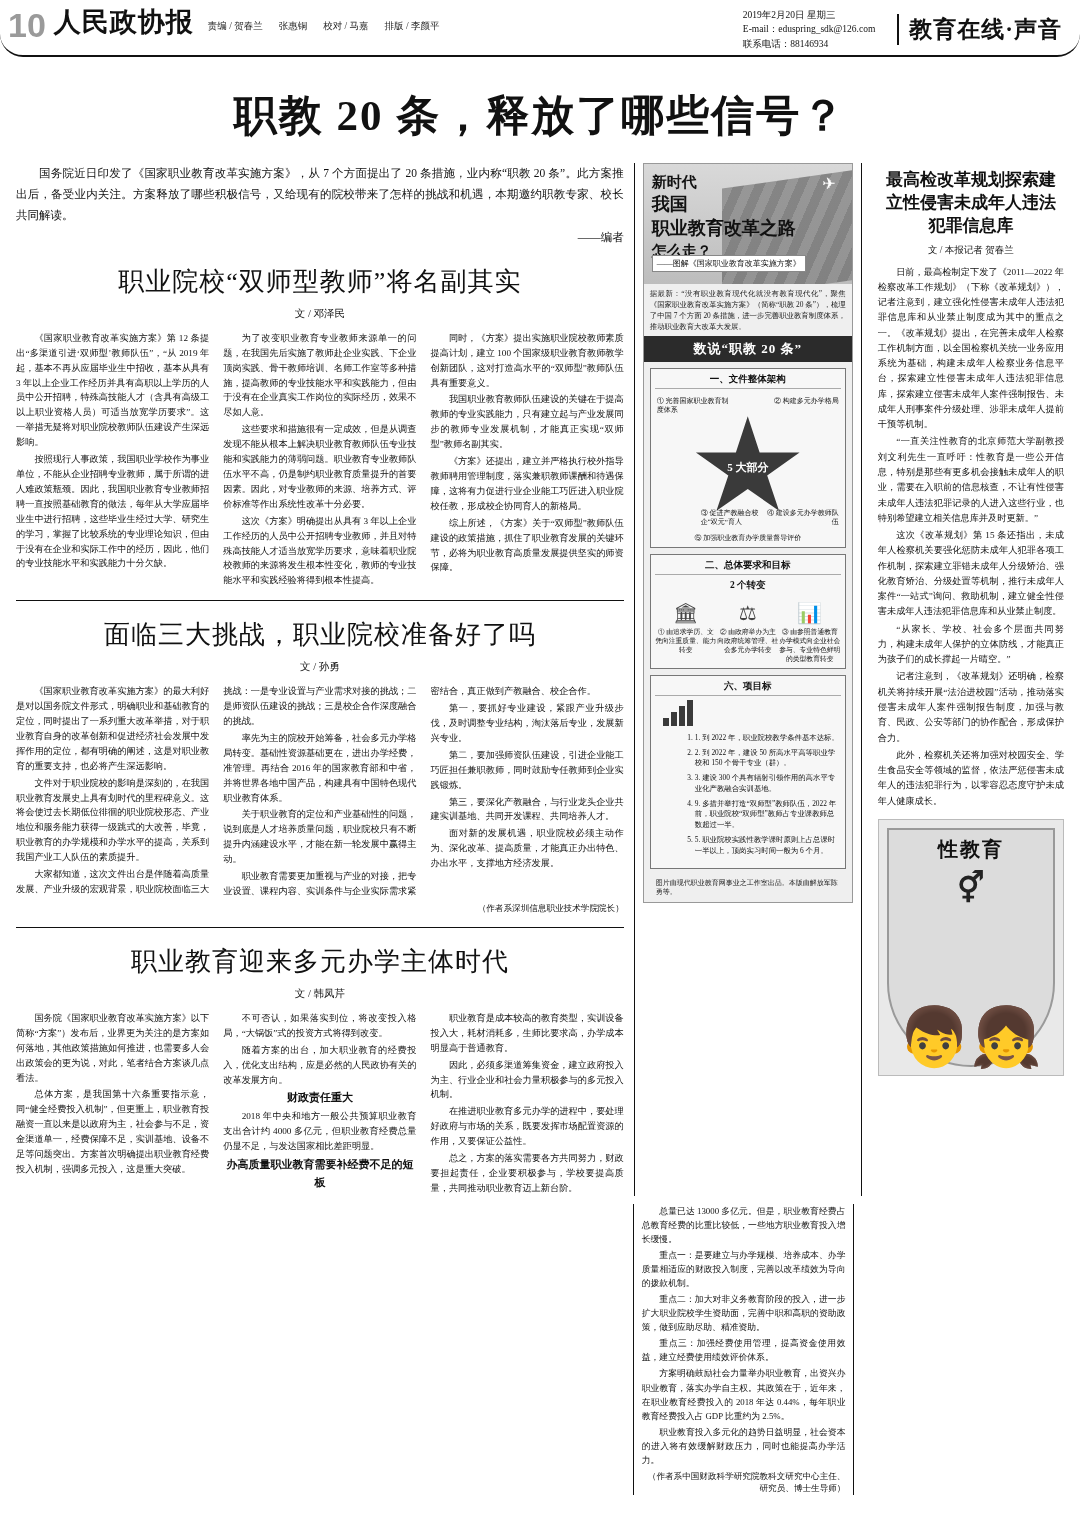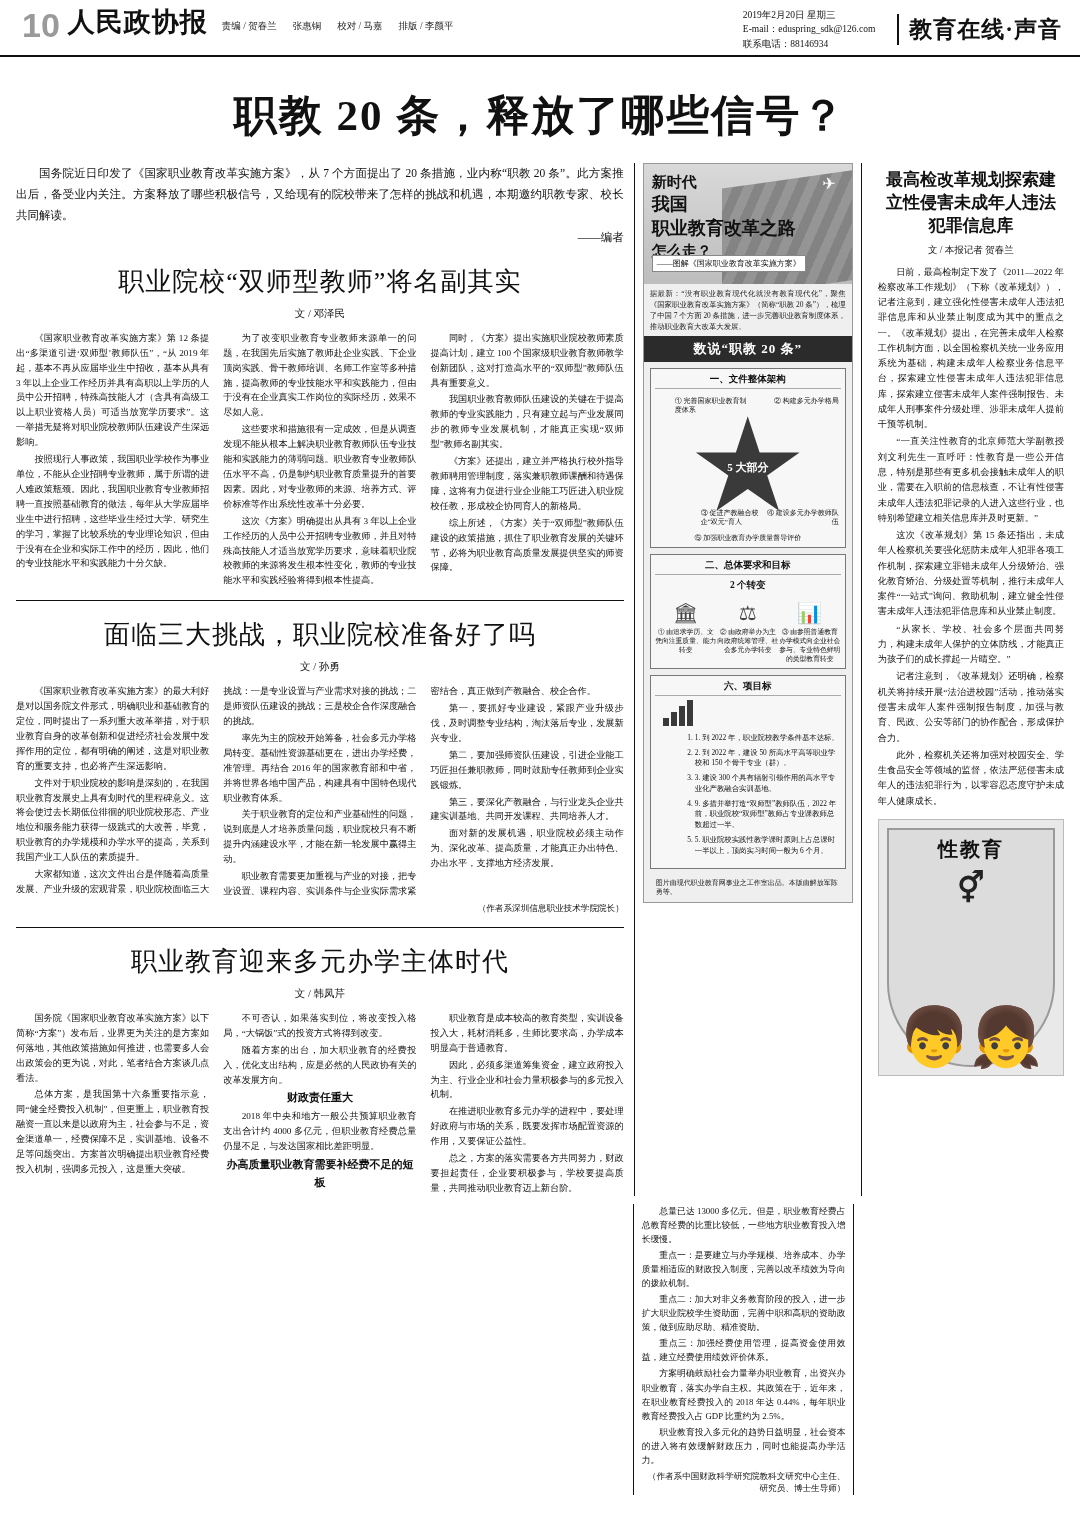--- a/index.html
+++ b/index.html
@@ -1,20 +1,20 @@
 <!DOCTYPE html>
 <html><head>
 <meta charset="utf-8">
 <style>
   html,body{margin:0;padding:0;background:#fff;}
   body{width:1080px;height:1531px;font-family:"Liberation Serif",serif;color:#111;position:relative;overflow:hidden;}
   .page{width:1080px;height:1531px;position:relative;padding:0;box-sizing:border-box;}
 
   
-  .masthead{display:flex;align-items:flex-start;padding:8px 18px 4px 22px;border-bottom:2px solid #111;}
+  .masthead{display:flex;align-items:flex-start;padding:8px 18px 4px 8px;border-bottom:2px solid #111;border-radius:23px;}
   .folio{font-family:"Liberation Sans",sans-serif;font-size:34px;font-weight:bold;color:#9a9a9a;line-height:1;margin-right:8px;}
   .paper-name{font-family:"Liberation Serif",serif;font-size:27px;font-weight:bold;letter-spacing:1px;line-height:1.05;}
   .credits{display:flex;gap:16px;font-size:9.5px;color:#222;margin-left:14px;margin-top:12px;}
   .credits span{white-space:nowrap;}
   .pub-info{margin-left:auto;font-size:9.5px;line-height:1.5;text-align:left;color:#111;}
   .section-brand{margin-left:22px;margin-top:6px;font-size:23px;font-weight:bold;font-family:"Liberation Serif",serif;border-left:2px solid #111;padding-left:10px;letter-spacing:1px;}
 
   
   .headline{text-align:center;font-size:43px;font-weight:bold;letter-spacing:2px;margin:30px 0 18px 0;font-family:"Liberation Serif",serif;}
 
@@ -48,21 +48,21 @@
   .info-head .plane{position:absolute;right:16px;top:10px;font-size:16px;color:#fff;}
   .info-cap{font-size:7.4px;line-height:1.5;padding:4px 6px;text-align:justify;color:#222;}
   .info-band{background:#2b2b2b;color:#fff;text-align:center;font-weight:bold;font-size:13px;padding:4px 0;letter-spacing:1px;}
   .info-sec{border:1px solid #777;margin:6px;padding:4px;background:#f7f7f7;}
   .info-sec .h{text-align:center;font-size:9.5px;font-weight:bold;border-bottom:1px solid #aaa;padding-bottom:2px;margin-bottom:4px;}
   .star-wrap{position:relative;height:150px;}
   .star{position:absolute;left:50%;top:50%;transform:translate(-50%,-50%);width:108px;height:104px;
     background:#3a3a3a;clip-path:polygon(50% 0%,61% 35%,98% 35%,68% 57%,79% 91%,50% 70%,21% 91%,32% 57%,2% 35%,39% 35%);}
   .star-label{position:absolute;left:50%;top:50%;transform:translate(-50%,-50%);color:#fff;font-size:11px;font-weight:bold;text-align:center;line-height:1.2;z-index:3;}
   .star-note{position:absolute;font-size:7px;line-height:1.3;width:74px;}
-  .sn1{left:20px;top:4px;} .sn2{right:2px;top:4px;text-align:right;}
+  .sn1{left:2px;top:4px;} .sn2{right:2px;top:4px;text-align:right;}
   .sn3{left:2px;bottom:16px;margin-left:44px;} .sn4{right:2px;bottom:16px;text-align:right;}
   .sn5{left:50%;bottom:0;transform:translateX(-50%);width:110px;text-align:center;}
   .three-row{display:flex;justify-content:space-around;margin-top:4px;}
   .three-item{width:62px;font-size:6.8px;line-height:1.3;text-align:center;}
   .three-item .ic{height:30px;display:flex;align-items:center;justify-content:center;font-size:20px;color:#444;}
   .num-list{font-size:7.4px;line-height:1.45;}
   .num-list li{margin-bottom:4px;}
   .info-foot{font-size:7px;padding:4px 12px;line-height:1.4;color:#222;}
   .bars{display:flex;align-items:flex-end;gap:2px;height:26px;margin:4px 0 2px 8px;}
   .bars i{display:block;width:6px;background:#3a3a3a;}

